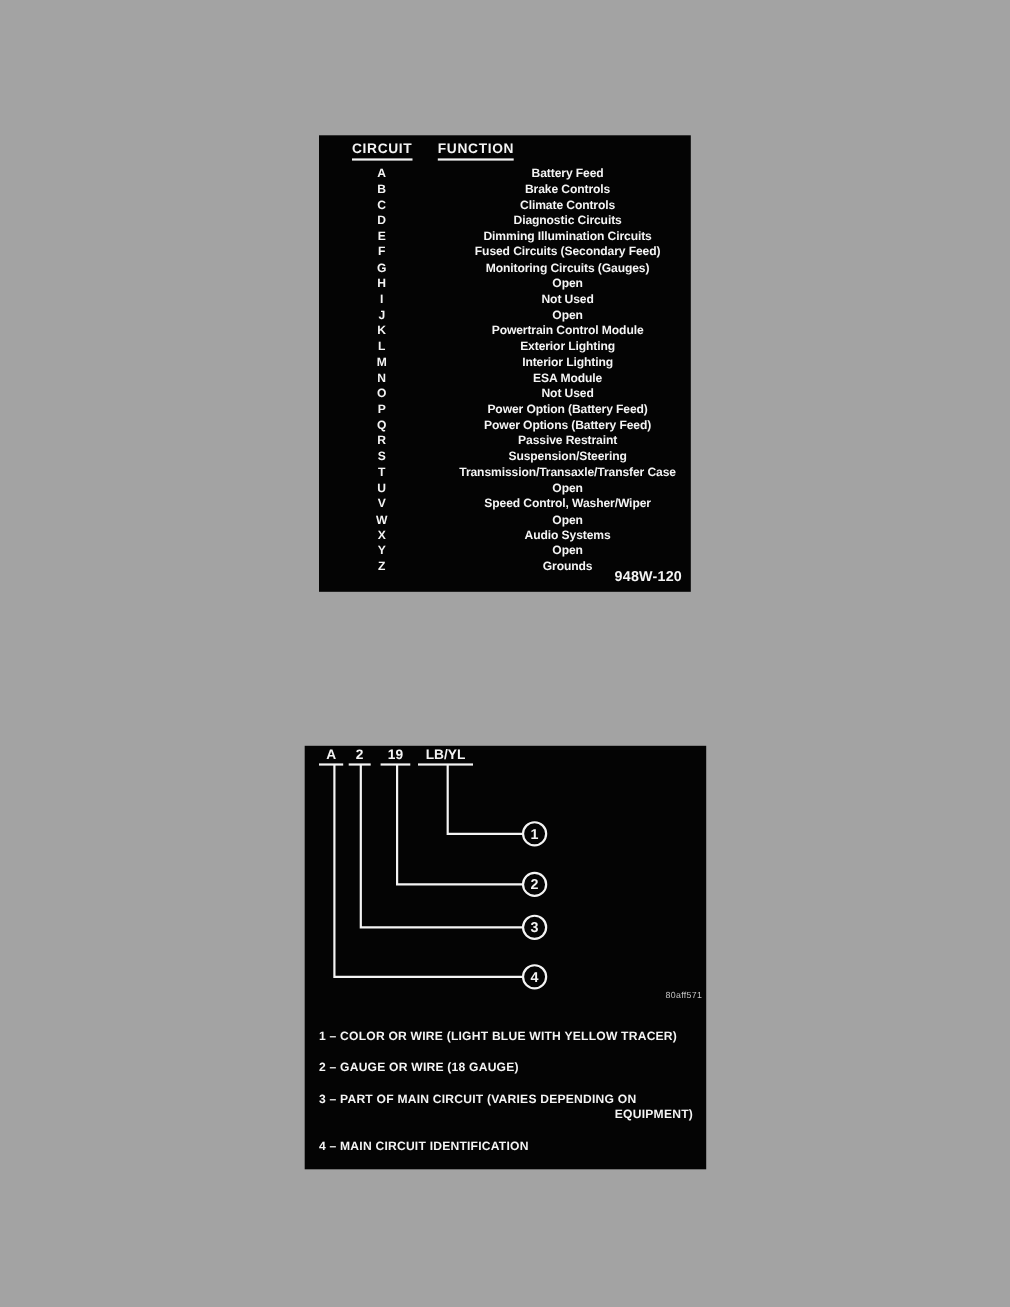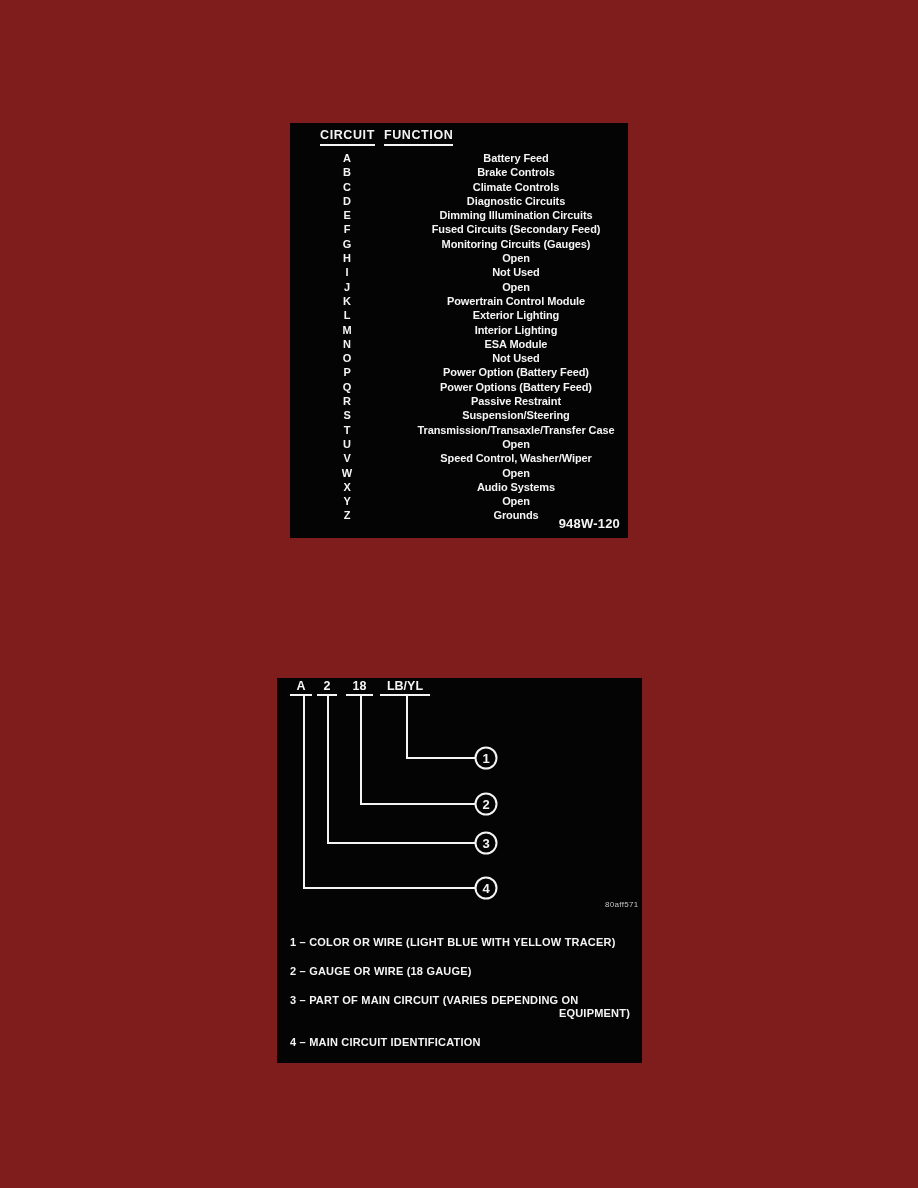--- a/index.html
+++ b/index.html
@@ -3,38 +3,38 @@
 <meta charset="utf-8">
 <style>
   html,body{margin:0;padding:0;}
   body{
     width:918px;height:1188px;
     background:#ffffff;
     position:relative;
     font-family:"Liberation Sans","DejaVu Sans",sans-serif;
     -webkit-font-smoothing:antialiased;
   }
-  .page{position:absolute;inset:0;width:918px;height:1188px;background:#7f1d1d;}
+  .page{position:absolute;inset:0;width:918px;height:1188px;background:#a3a3a3;}
 
   .panel{
     position:absolute;
     background:#040404;
     color:#f4f4f4;
     overflow:hidden;
   }
   
   .panel-circuit{left:290px;top:123px;width:338px;height:415px;}
   .tbl-header{position:absolute;top:5px;left:0;width:100%;height:20px;}
   .tbl-header .hdr{
     position:absolute;
     font-size:12.5px;font-weight:bold;letter-spacing:.6px;
     border-bottom:2px solid #f4f4f4;padding-bottom:2px;
   }
   .hdr-circuit{left:30px;}
-  .hdr-function{left:94px;}
+  .hdr-function{left:108px;}
   .tbl-rows{position:absolute;top:28px;left:0;width:100%;}
   .trow{display:flex;line-height:14.3px;font-size:11px;font-weight:bold;letter-spacing:-.1px;}
   .tletter{width:114px;flex:0 0 114px;text-align:center;}
   .tfunc{flex:1;text-align:center;white-space:nowrap;}
   .fig-code-1{
     position:absolute;right:8px;bottom:7px;
     font-size:13px;font-weight:bold;letter-spacing:.2px;
   }
 
   
@@ -182,21 +182,21 @@
           <span class="tfunc">Grounds</span>
         </div>
       </div>
     <div class="fig-code-1">948W-120</div>
   </section>
 
   <section class="panel panel-wirecode">
 
     <span class="wire-label wl-a">A</span>
     <span class="wire-label wl-part">2</span>
-    <span class="wire-label wl-gauge">18</span>
+    <span class="wire-label wl-gauge">19</span>
     <span class="wire-label wl-color">LB/YL</span>
 
     <svg class="diagram-svg" width="365" height="385" viewBox="0 0 365 385">
       <path d="M130 17 V80 H198"></path>
       <path d="M84 17 V126 H198"></path>
       <path d="M51 17 V165 H198"></path>
       <path d="M27 17 V210 H198"></path>
 
       <circle cx="209" cy="80" r="10.5"></circle>
       <circle cx="209" cy="126" r="10.5"></circle>

